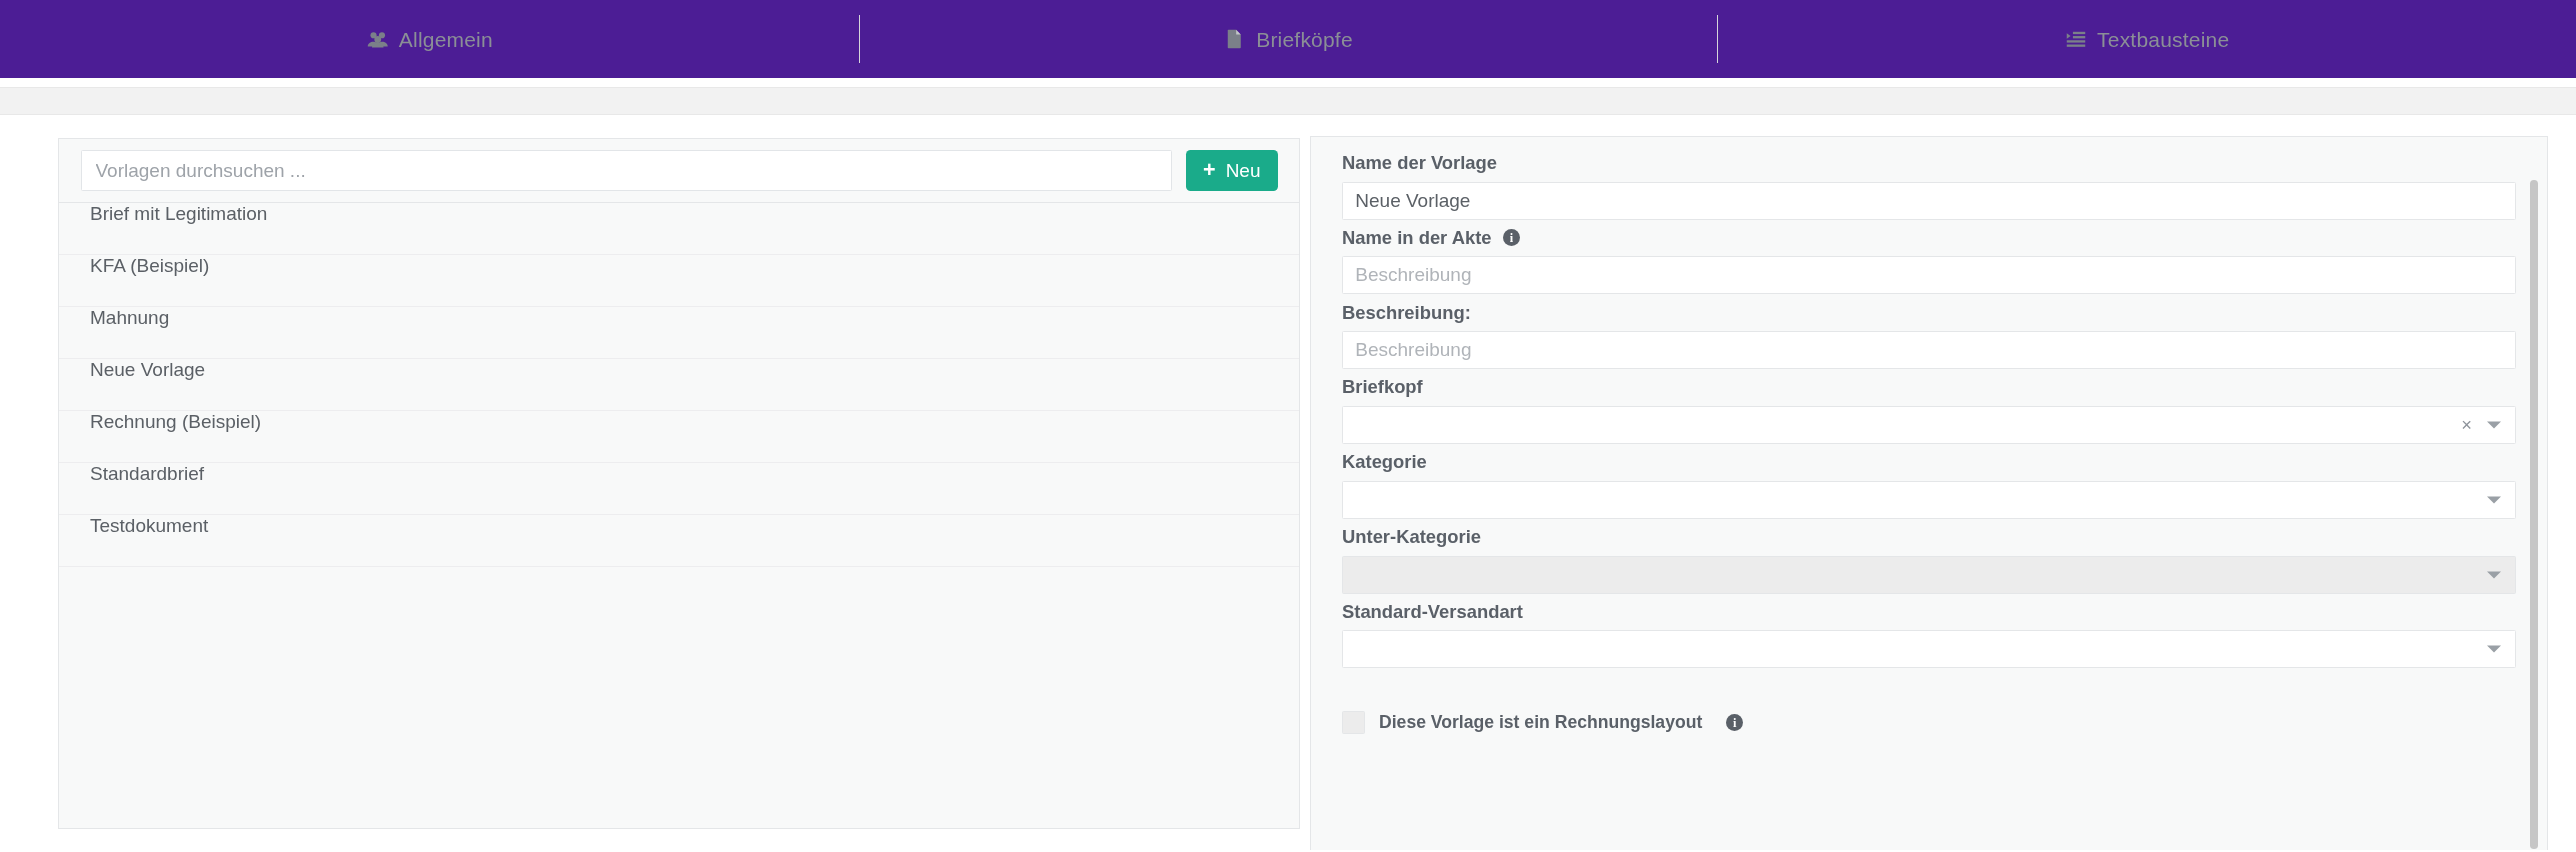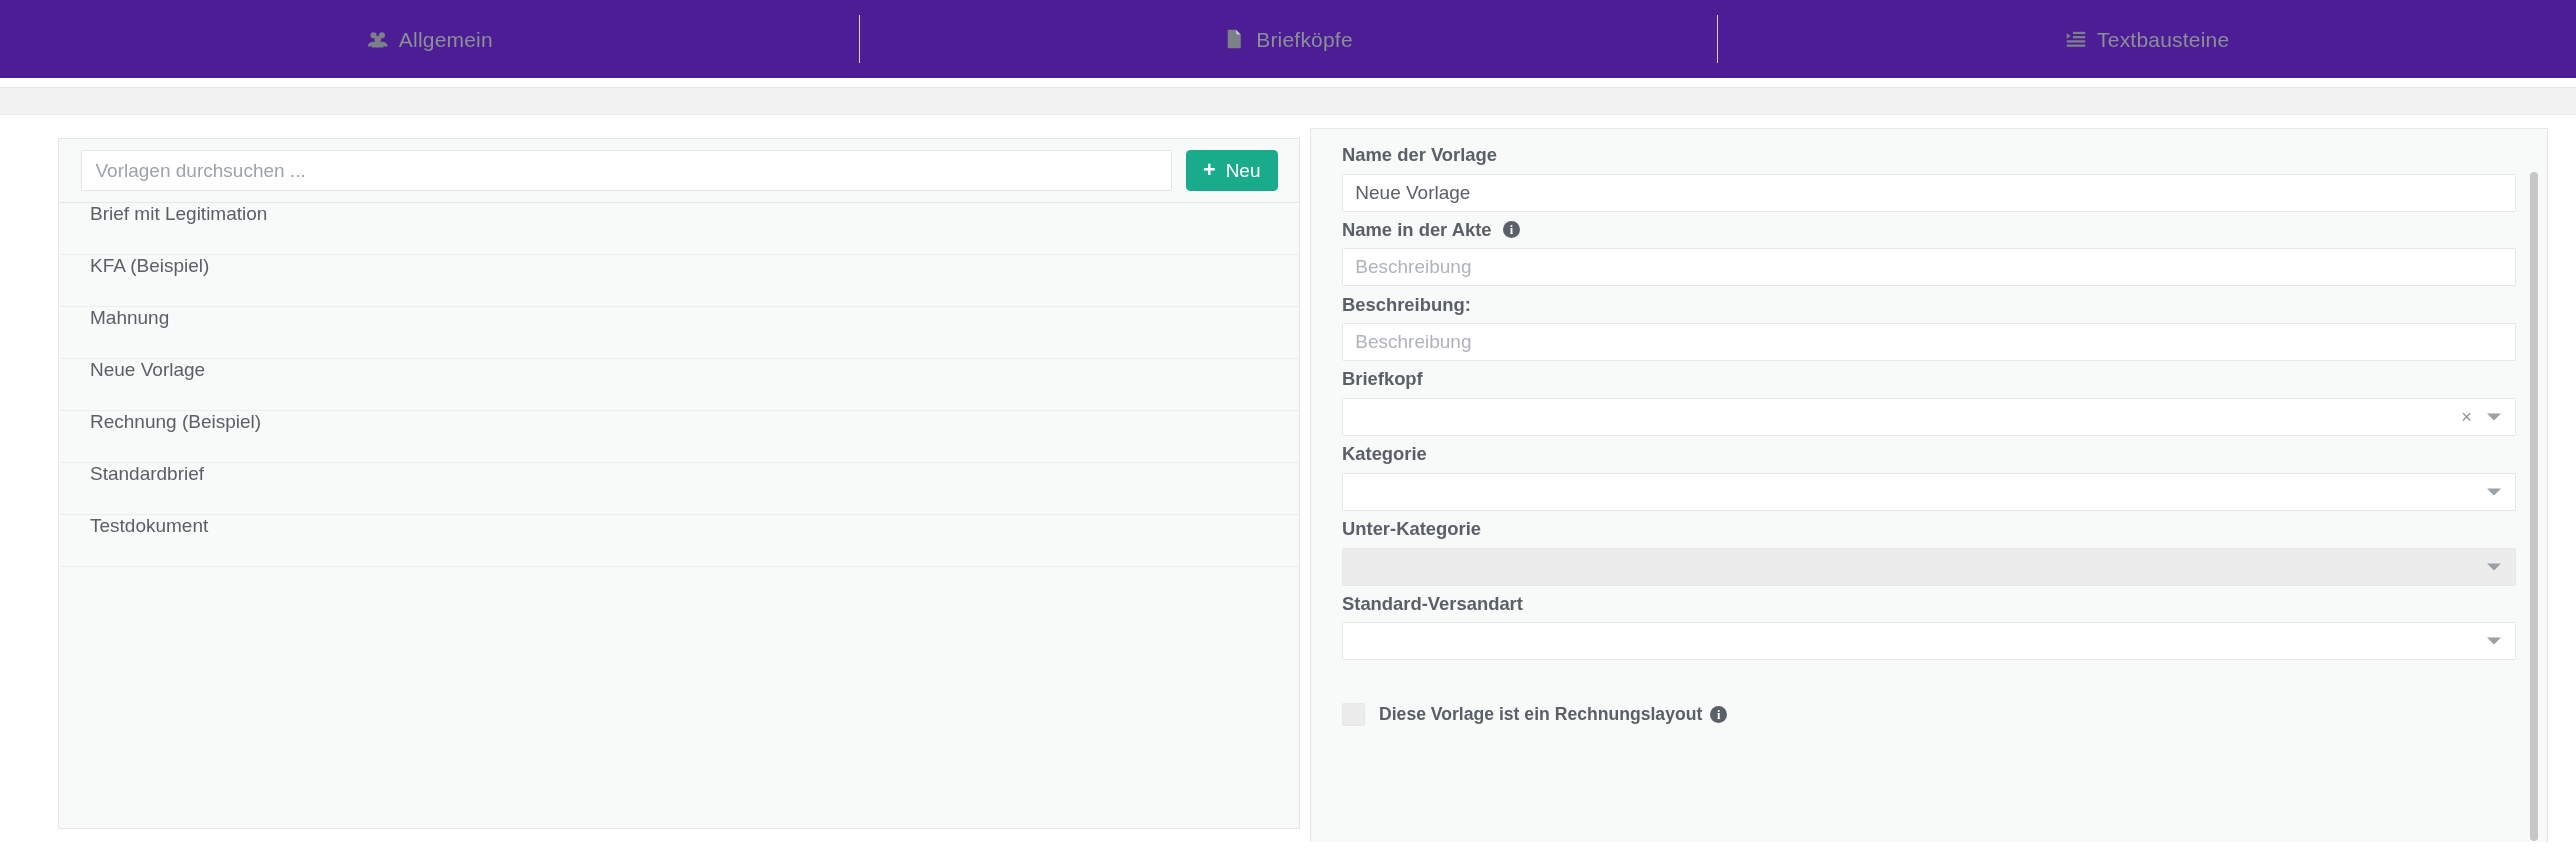--- a/index.html
+++ b/index.html
@@ -126,21 +126,21 @@
     font-size: 19px;
     color: #5b6066;
     border-bottom: 0.8px solid #ededef;
     cursor: pointer;
     background: transparent;
   }
 
   
   .right-panel {
     position: absolute;
-    left: 1310px; top: 128px;
+    left: 1310px; top: 136px;
     width: 1238px; height: 714px;
     background: #f8f9f9;
     border: 0.8px solid #e4e6e8;
     border-bottom: none;
     padding: 17px 31px 0 31px;
   }
   .field { margin-bottom: 9.2px; }
   .field-label {
     font-size: 18.4px;
     font-weight: bold;
@@ -232,21 +232,21 @@
     border-radius: 1.5px;
     flex: 0 0 auto;
     cursor: pointer;
   }
   .check-label {
     font-size: 17.6px;
     font-weight: bold;
     color: #5a6068;
     display: flex;
     align-items: center;
-    gap: 8px;
+    gap: 24px;
     line-height: 1;
   }
 
   
   .vscroll-track {
     position: absolute;
     right: 7.7px; top: 0.8px;
     width: 10.7px; height: 712px;
     background: transparent;
   }

